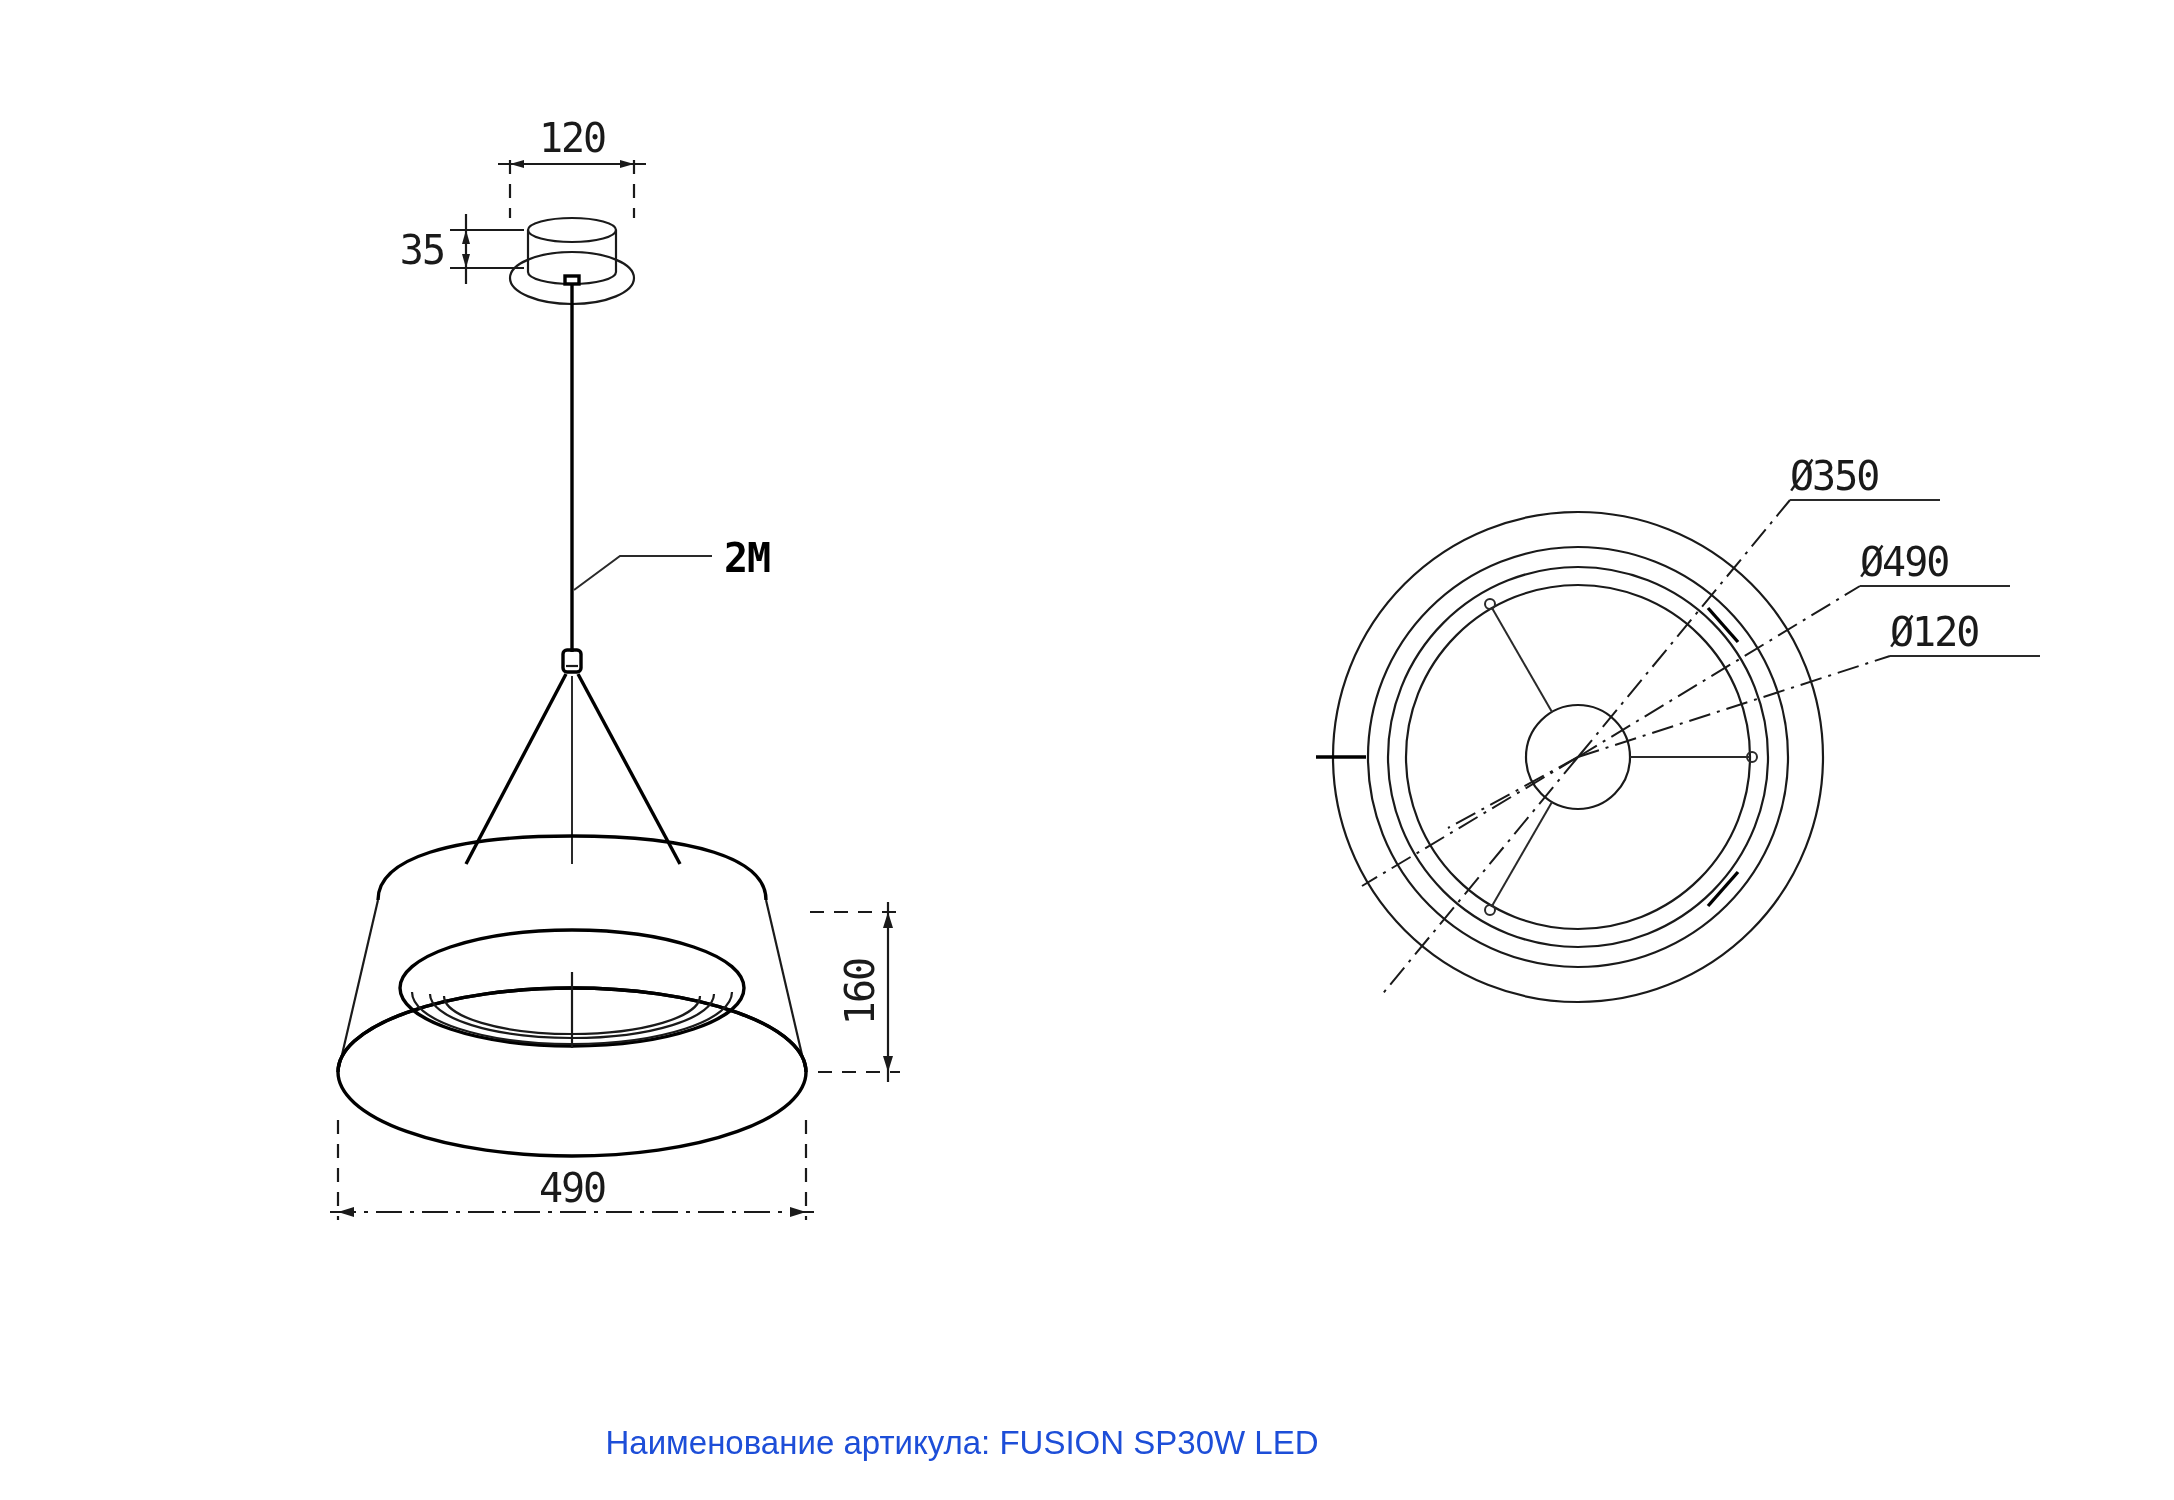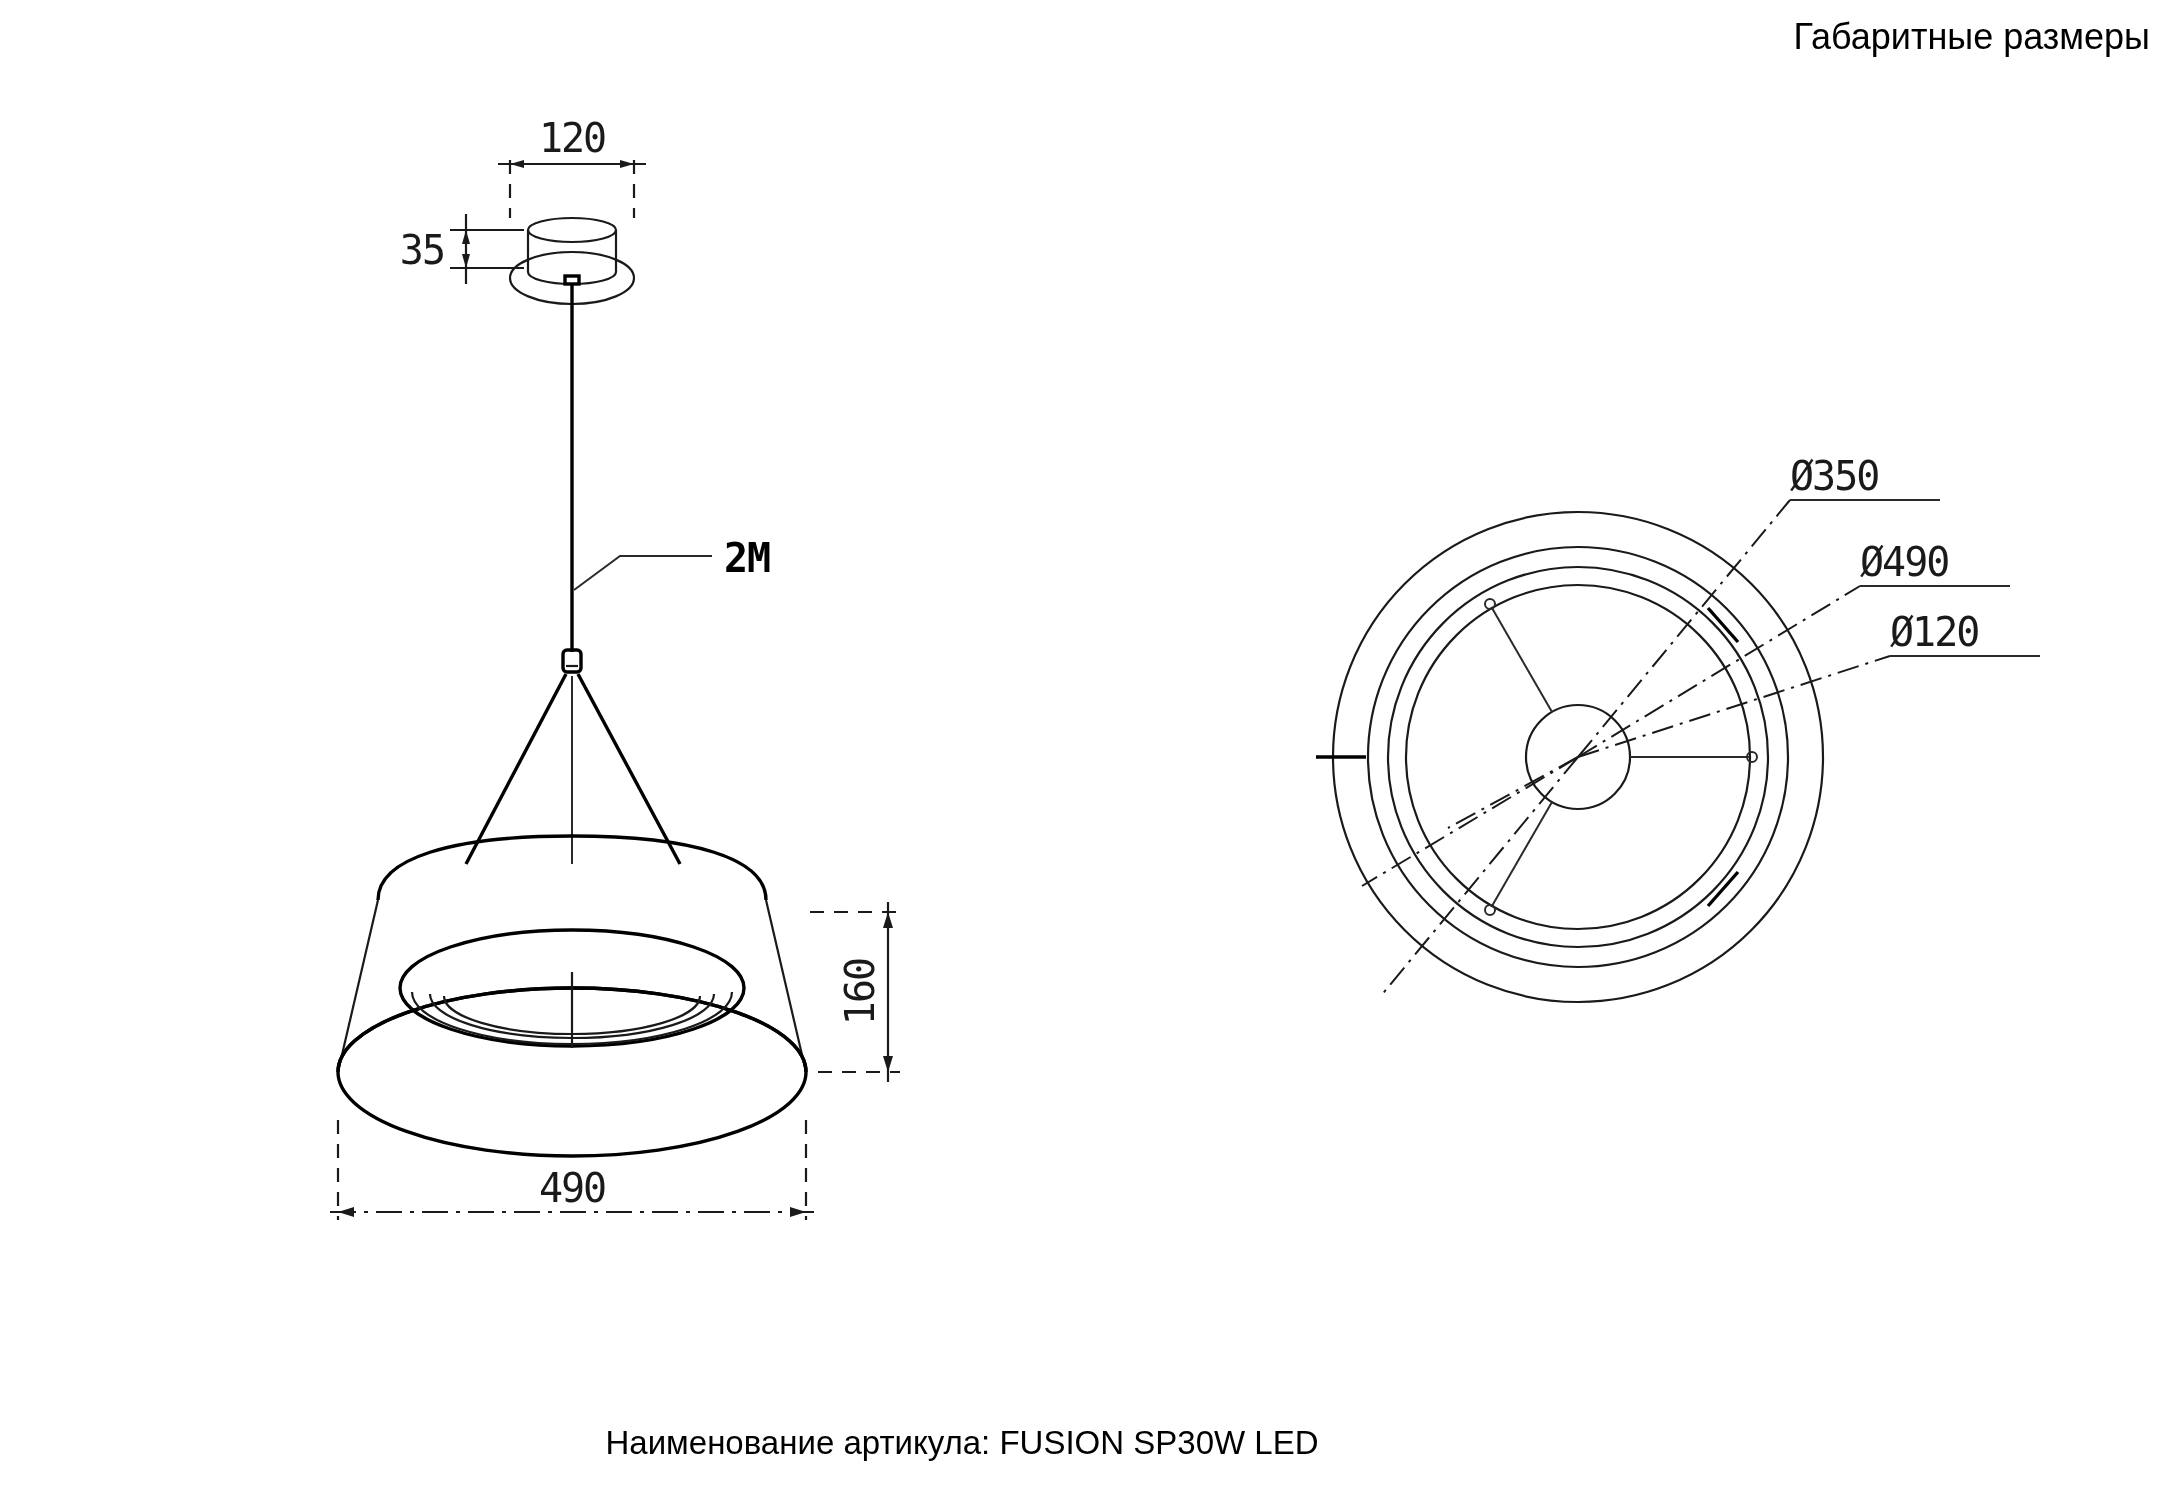--- a/index.html
+++ b/index.html
@@ -37,21 +37,21 @@
     letter-spacing: 0px;
   }
   .footer-caption {
     position: absolute;
     left: 0;
     top: 1424px;
     width: 1924px;
     text-align: center;
     font-size: 33px;
     font-family: "Liberation Sans", sans-serif;
-    color: #000000;
+    color: #1d4ed8;
     white-space: nowrap;
   }
   
   .dimtext {
     font-family: "DejaVu Sans Mono", monospace;
     font-size: 40px;
     fill: #1a1a1a;
     letter-spacing: -2px;
   }
   .dimtext-bold {
@@ -93,21 +93,20 @@
     fill: none;
     stroke-width: 2;
     stroke-dasharray: 22 7 3 7;
   }
 </style>
 </head>
 <body>
 
 <div id="page">
 
-  <div class="hdr-title">Габаритные размеры</div>
 
   <svg id="drawing-svg" viewBox="0 0 2174 1500">
 
     <g>
 
       <g>
 
         <path class="ln" d="M 528 230 L 528 272"></path>
         <path class="ln" d="M 616 230 L 616 272"></path>
 

